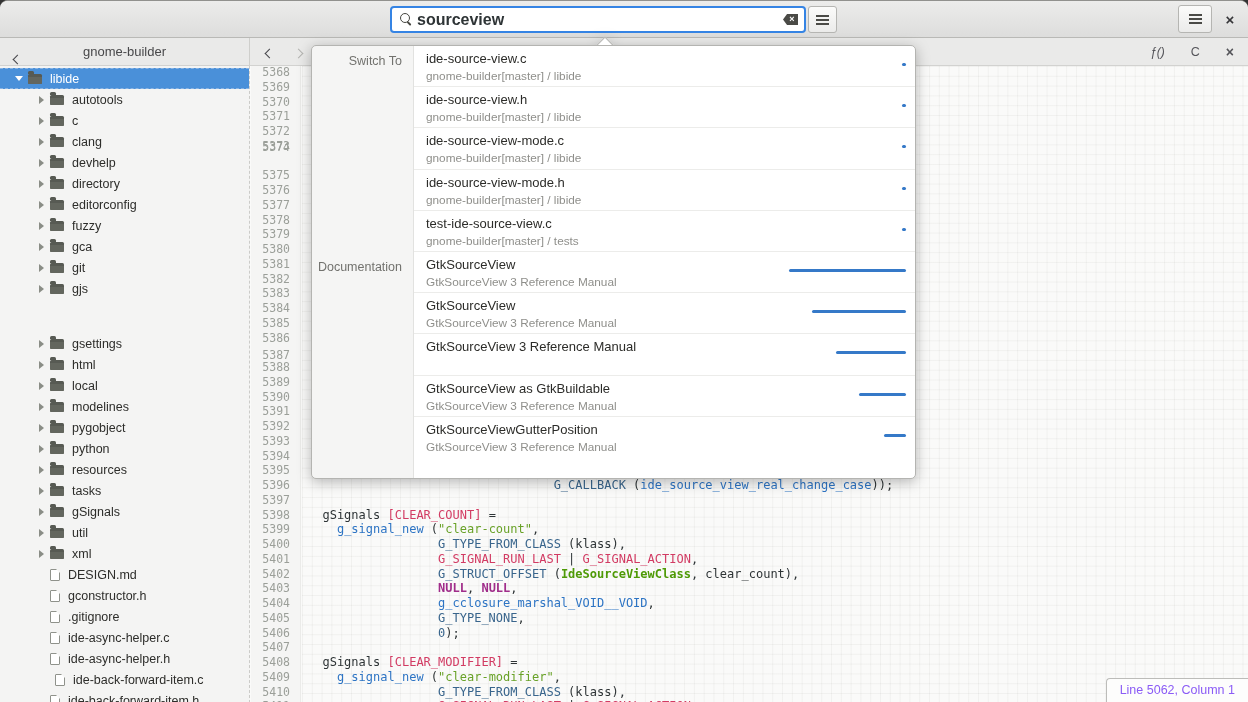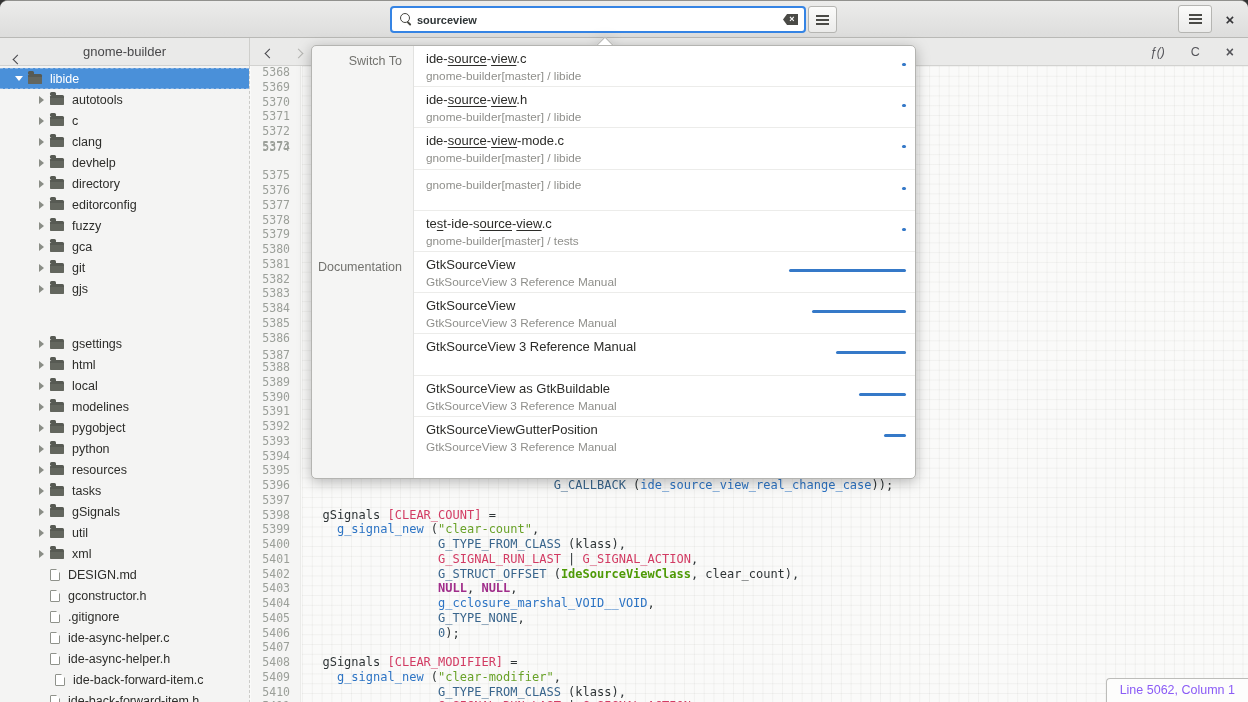--- a/index.html
+++ b/index.html
@@ -6,21 +6,21 @@
   html,body { width:1248px; height:702px; font-family:"Liberation Sans", sans-serif; background:#333; }
   .window { position:relative; width:1248px; height:702px; border-radius:8px 8px 0 0; overflow:hidden; background:#fafaf9; border-top:1px solid #91918e; }
 
   
   .headerbar { position:absolute; left:0; top:0; width:1248px; height:37px;
     background:linear-gradient(#ececeb,#dddddc); border-bottom:1px solid #b9b9b6; }
   .search-area { position:absolute; left:390px; top:5px; height:27px; display:flex; align-items:stretch; }
   .search-entry { width:416px; display:flex; align-items:center; background:#fff;
     border:2px solid #3584e4; border-radius:4px; padding:0 6px 0 8px; }
   .search-entry input { flex:1; border:none; outline:none; background:transparent;
-    font-family:"Liberation Sans",sans-serif; font-size:11px; font-weight:700; color:#2e3436; padding:0 4px; }
+    font-family:"Liberation Sans",sans-serif; font-size:16px; font-weight:700; color:#2e3436; padding:0 4px; }
   .mag { position:relative; width:13px; height:13px; flex:none; }
   .mag::before { content:""; position:absolute; left:0; top:0; width:8px; height:8px;
     border:1.6px solid #474742; border-radius:50%; }
   .mag::after { content:""; position:absolute; left:8px; top:8px; width:5px; height:1.8px;
     background:#474742; transform:rotate(45deg); transform-origin:0 0; border-radius:1px; }
   .clear-ic { flex:none; width:15px; height:11px; background:#4a4a46; color:#fff;
     clip-path:polygon(27% 0,100% 0,100% 100%,27% 100%,0 50%);
     font-size:9px; font-weight:bold; line-height:11px; text-align:center; padding-left:3px; }
   .btn { border:1px solid #b5b5b2; border-radius:3px; background:linear-gradient(#fbfbfa,#ebebea);
     display:flex; align-items:center; justify-content:center; }
@@ -103,21 +103,21 @@
     border-left:1px solid #b4b4b1; border-top:1px solid #b4b4b1; transform:rotate(45deg); }
   .pop-body { position:relative; width:605px; height:434px; border:1px solid #b4b4b1; border-radius:5px;
     overflow:hidden; background:linear-gradient(90deg, #f5f5f4 0 101px, #e2e2e0 101px 102px, #fff 102px); }
   .psec { display:flex; }
   .plabel { width:102px; flex:none; text-align:right; padding:8px 12px 0 0;
     font-size:12.5px; color:#72726e; }
   .prows { flex:1; }
   .prow { position:relative; height:41.2px; border-bottom:1px solid #ececea; padding:5px 12px 0 12px; cursor:default; }
   .psec:last-child .prow:last-child { border-bottom:none; }
   .ptitle { font-size:13px; color:#2c2c29; white-space:nowrap; }
-  .ptitle .u { text-decoration:underline; text-underline-offset:2px; }
+  .ptitle .u { text-underline-offset:2px; }
   .psub { font-size:11.8px; color:#8f8f8b; margin-top:3px; white-space:nowrap; }
   .pscore { position:absolute; top:17px; right:9px; height:3px; border-radius:2px; }
 
   
   .cursor-pos { position:absolute; right:0; bottom:0; z-index:20; background:#fdfdfc;
     border:1px solid #bcbcb9; border-right:none; border-bottom:none; border-radius:4px 0 0 0;
     padding:4px 13px 5px 13px; font-size:12.5px; color:#8b5cf6; }
 </style>
 </head>
 <body>
@@ -440,20 +440,21 @@
               <div class="ptitle"><span>ide-</span><span class="u">source</span><span>-</span><span class="u">view</span><span>.h</span></div>
               <div class="psub">gnome-builder[master] / libide</div>
               <div class="pscore" style="width: 4px; background: rgb(53, 121, 200);"></div>
             </div>
             <div class="prow">
               <div class="ptitle"><span>ide-</span><span class="u">source</span><span>-</span><span class="u">view</span><span>-mode.c</span></div>
               <div class="psub">gnome-builder[master] / libide</div>
               <div class="pscore" style="width: 4px; background: rgb(53, 121, 200);"></div>
             </div>
             <div class="prow">
+              <div class="ptitle"><span>ide-</span><span class="u">source</span><span>-</span><span class="u">view</span><span>-mode.h</span></div>
               <div class="psub">gnome-builder[master] / libide</div>
               <div class="pscore" style="width: 4px; background: rgb(53, 121, 200);"></div>
             </div>
             <div class="prow">
               <div class="ptitle"><span>te</span><span class="u">s</span><span>t-ide-s</span><span class="u">ource</span><span>-</span><span class="u">view</span><span>.c</span></div>
               <div class="psub">gnome-builder[master] / tests</div>
               <div class="pscore" style="width: 4px; background: rgb(53, 121, 200);"></div>
             </div>
           </div>
         </div>

